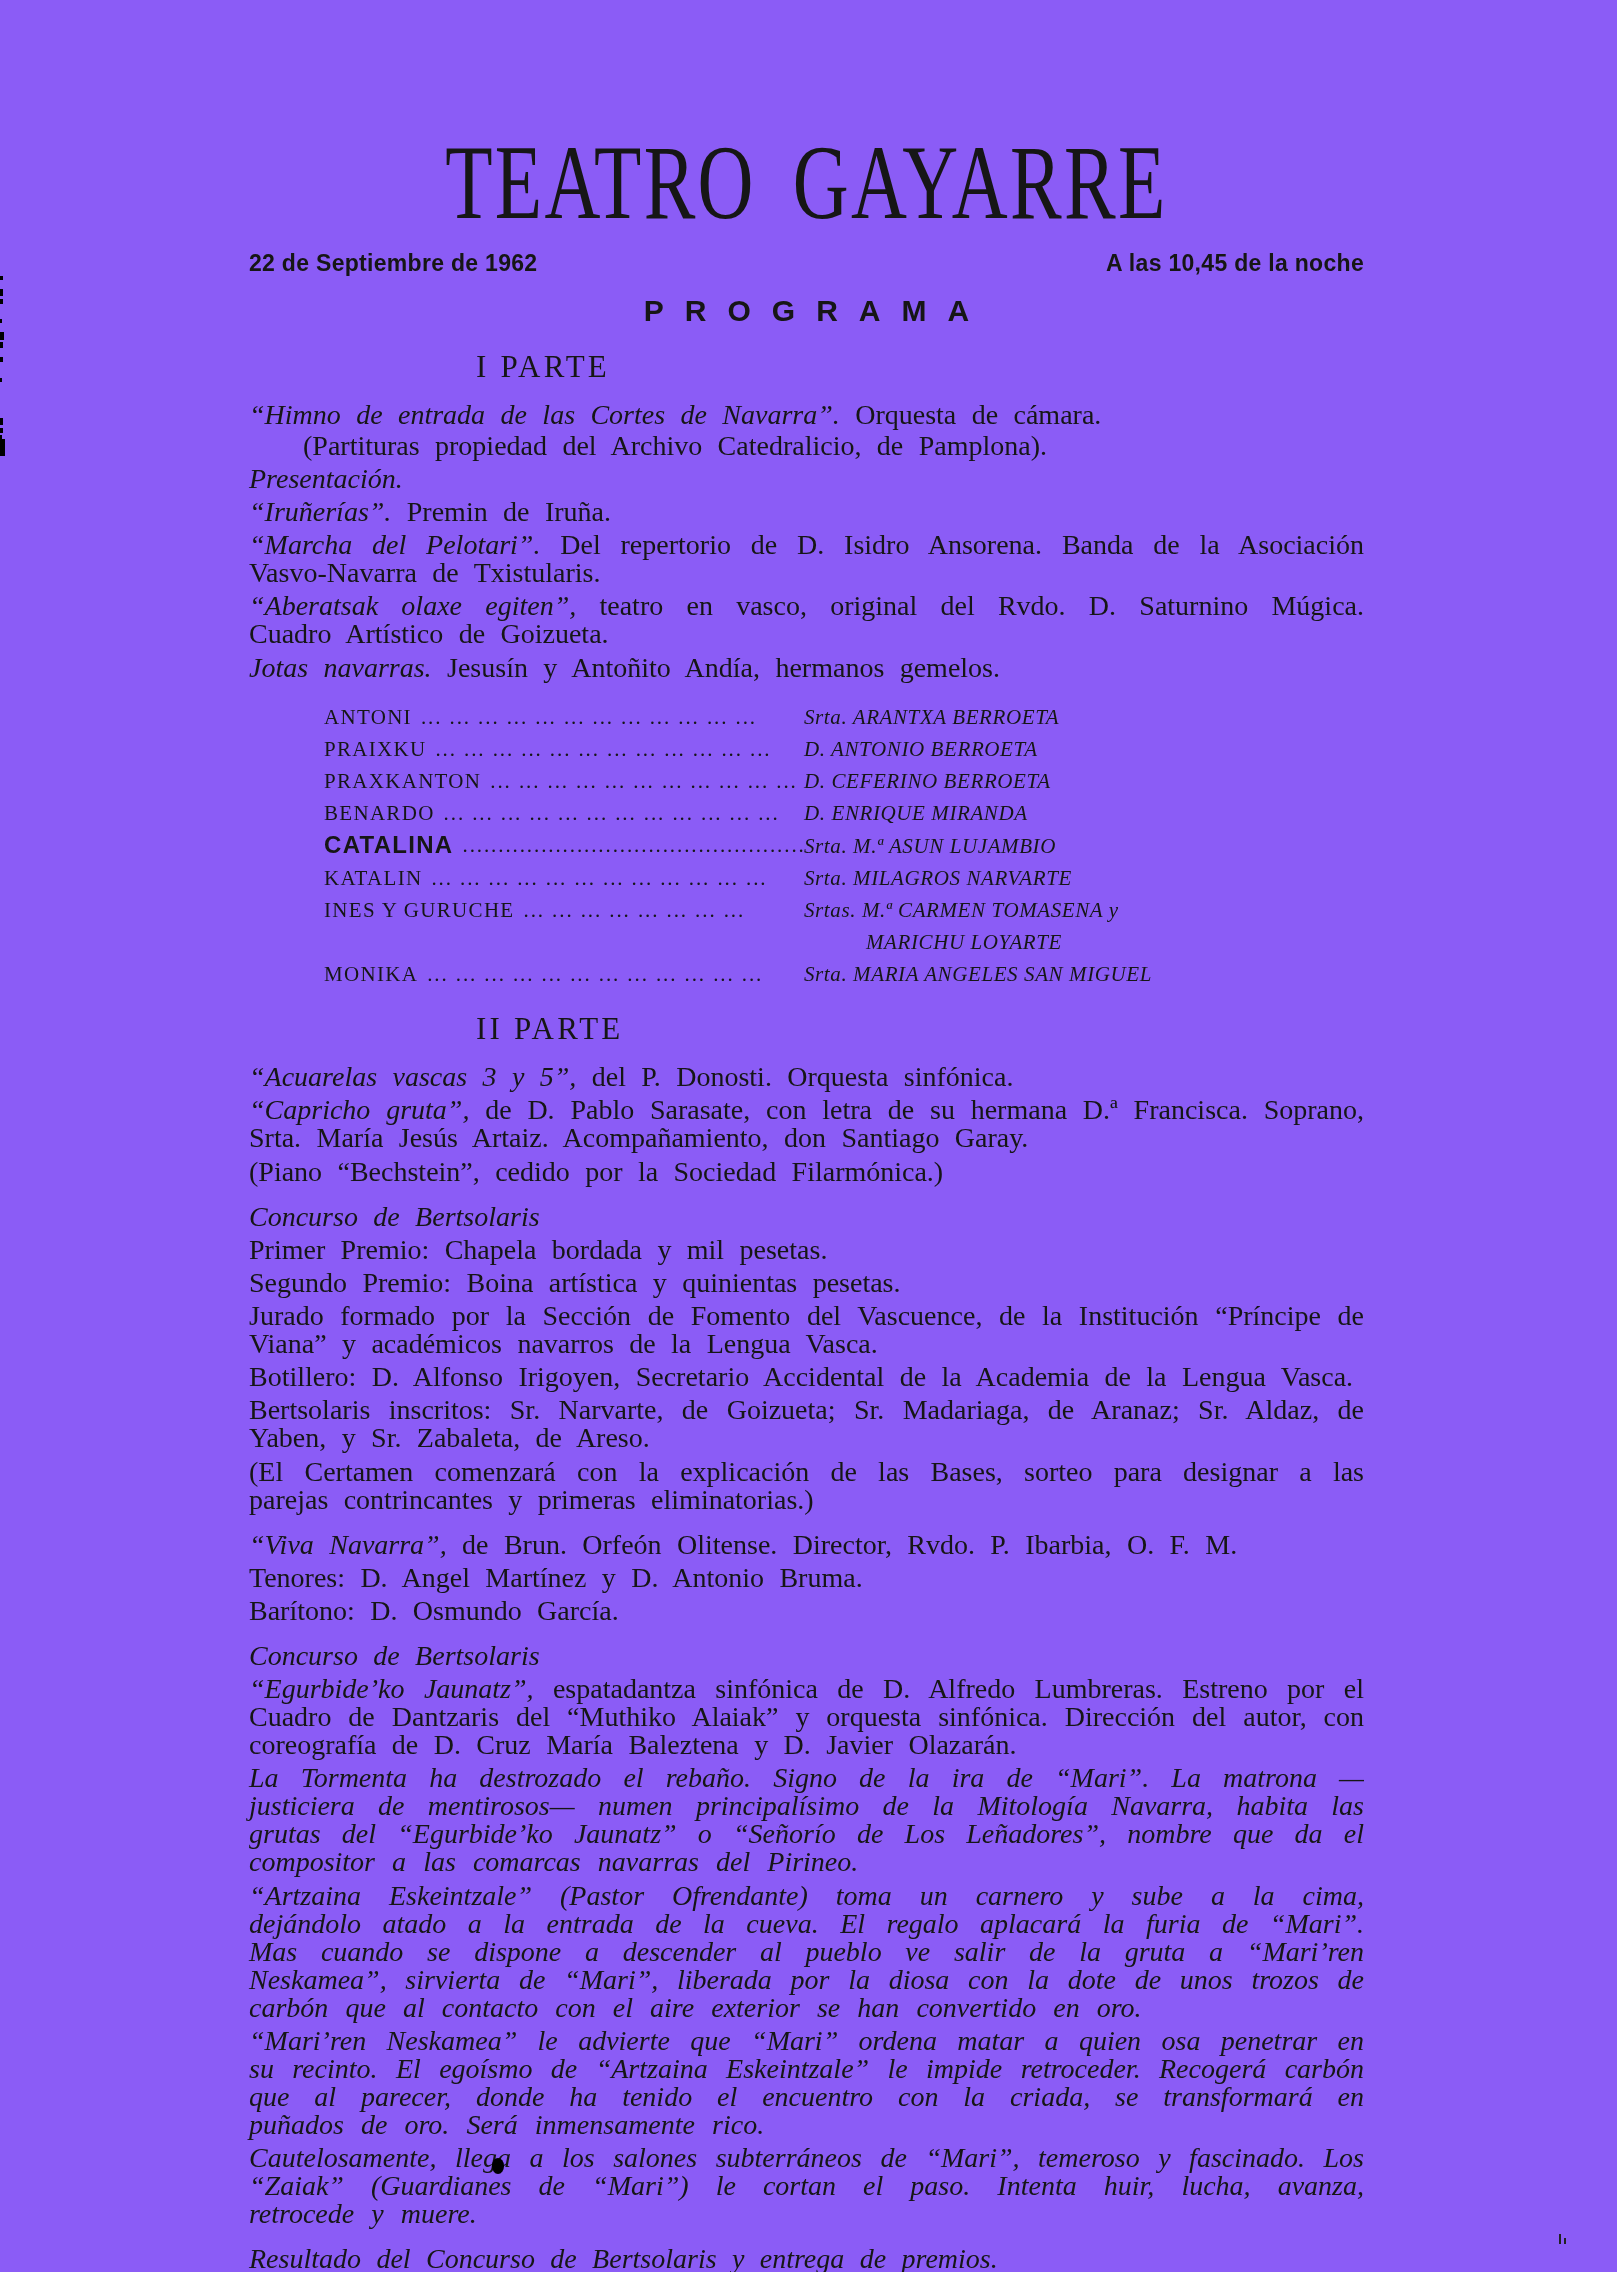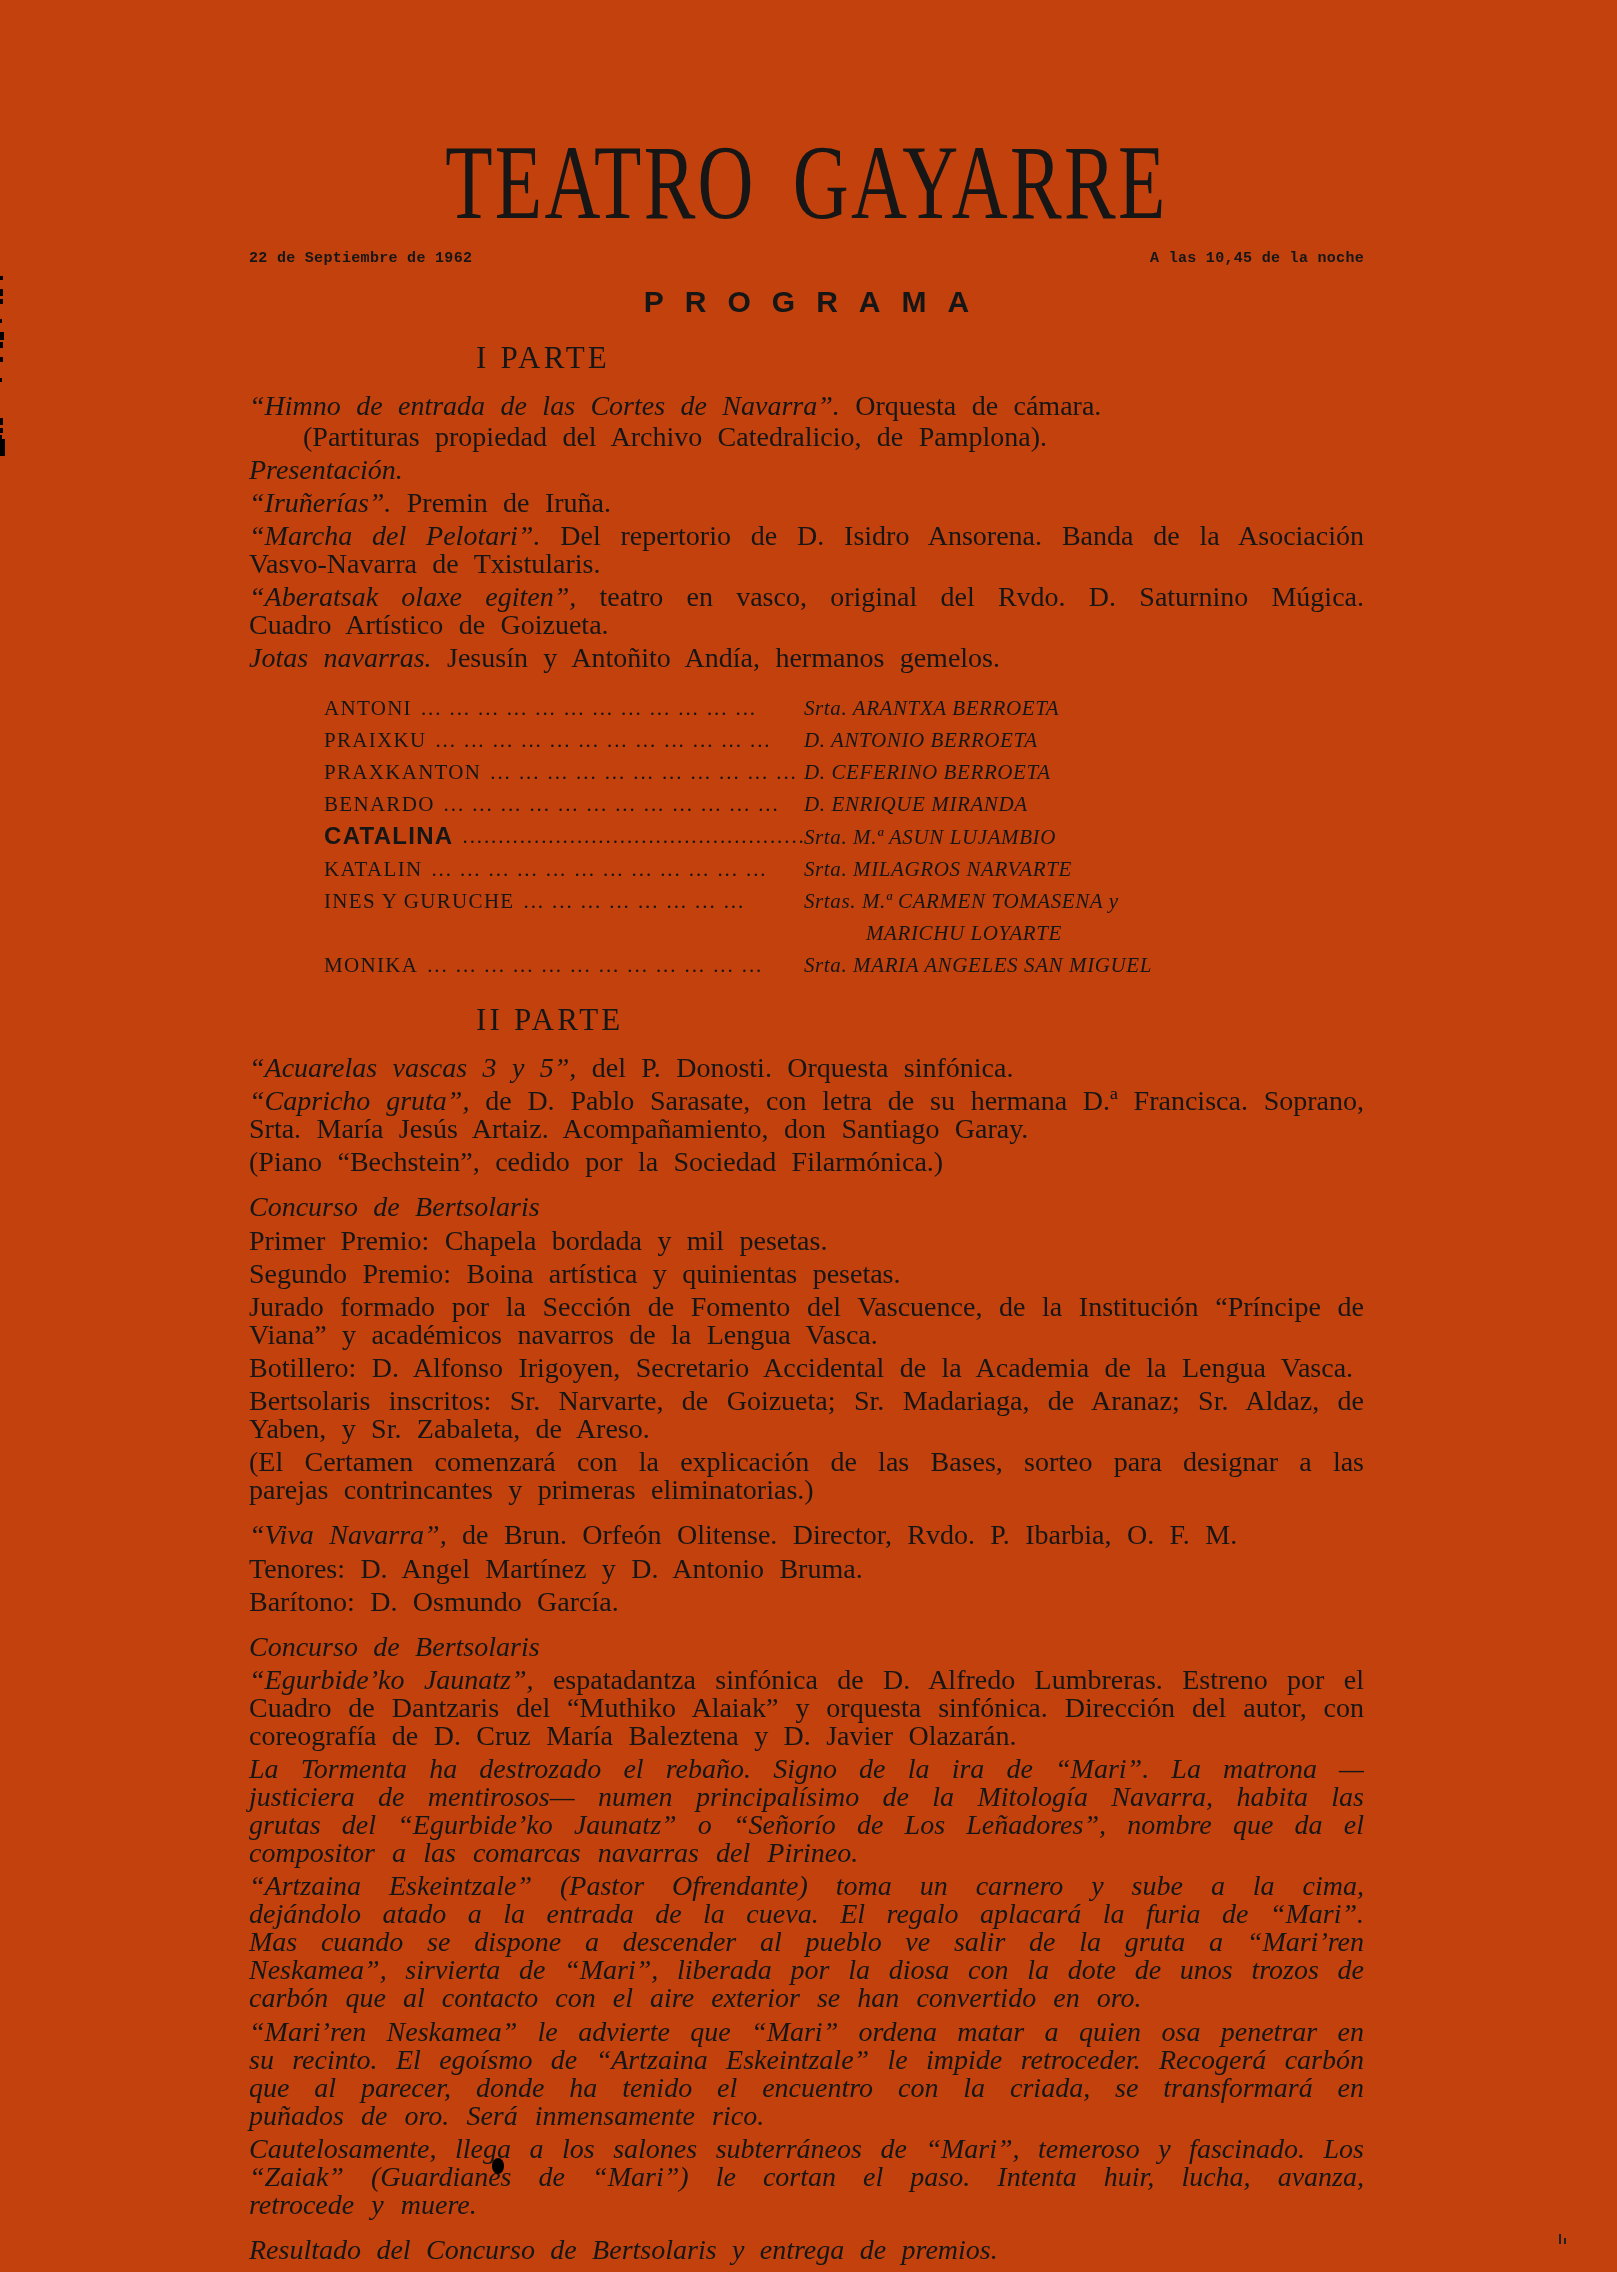--- a/index.html
+++ b/index.html
@@ -1,40 +1,40 @@
 <!DOCTYPE html>
 <html style="font-size:10.4px"><head>
 <meta charset="utf-8">
 <style>
   html,body{margin:0;padding:0;background:#777;}
   .page{
     position:relative;
     width:1617px;height:2273px;
-    background:#c2410c;
+    background:#8b5cf6;
     color:#161616;
     overflow:hidden;
     margin:0 auto;
     box-sizing:border-box;
     padding:130px 253px 12px 249px;
     font-family:"Liberation Serif", serif;
   }
   
   .title{text-align:center;height:104px;line-height:1;}
   .title-inner{
     display:inline-block;
     font-size:86px;font-weight:400;
     letter-spacing:2.6px;word-spacing:17px;
     transform:scale(.9,1.22);transform-origin:center top;
     font-family:"Liberation Serif", serif;
   }
   .meta{
     display:flex;justify-content:space-between;align-items:baseline;
     margin-top:15.6px;
-    font-family:Liberation Mono, monospace;
-    font-weight:700;font-size:15px;line-height:1.15;letter-spacing:0.3px;
+    font-family:Liberation Sans, sans-serif;
+    font-weight:700;font-size:23px;line-height:1.15;letter-spacing:0.3px;
   }
   .programa{
     margin-top:18px;text-align:center;
     font-family:"Liberation Sans", sans-serif;
     font-weight:700;font-size:30px;
     letter-spacing:21px;text-indent:21px;line-height:1.1;
   }
   
   .part-heading{
     margin:23px 0 17px 227px;

